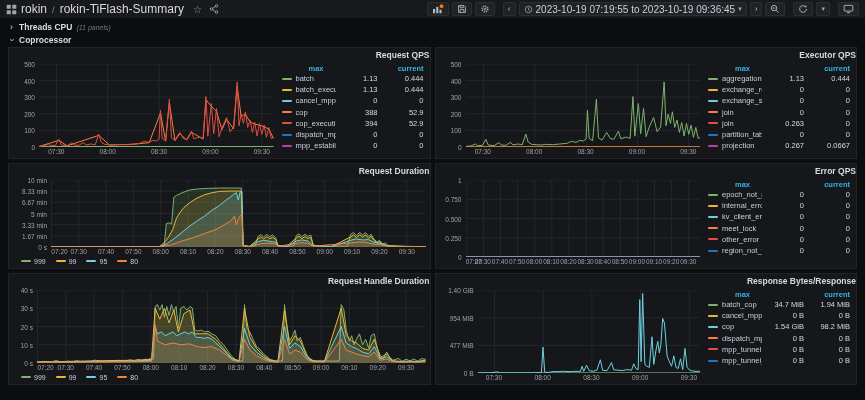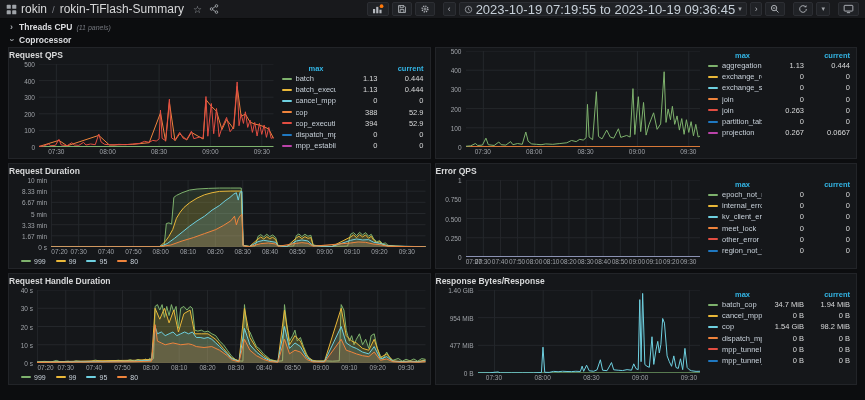--- a/index.html
+++ b/index.html
@@ -5,31 +5,31 @@
   html,body{margin:0;padding:0}
   body{width:865px;height:400px;overflow:hidden;background:#0c0d0f;font-family:"Liberation Sans",sans-serif;color:#d8d9da}
   .navbar{height:18px;background:#18191c;display:flex;align-items:center;padding:0 6px;gap:4px;border-bottom:1px solid #0a0b0c}
   .nav-ic{color:#9fa3a8;display:flex;align-items:center;cursor:pointer}
   .crumb{font-size:12px;color:#d8d9da;cursor:pointer;white-space:nowrap}
   .sep{color:#7d8087;font-size:9.5px;margin:0 1px}
   .star{color:#9fa3a8;font-size:10px;margin-left:5px;cursor:pointer}
   .nav-right{margin-left:auto;display:flex;align-items:center;gap:3px}
   .nbtn{background:#202226;border:1px solid #2c2e33;border-radius:2px;height:14px;display:flex;align-items:center;padding:0 4px;color:#b4b7bd;font-size:8.5px;gap:3px;cursor:pointer;box-sizing:border-box}
   .nbtn svg{display:block}
-  .timetext{font-size:13px;color:#c7d0d9;white-space:nowrap}
+  .timetext{font-size:10px;color:#c7d0d9;white-space:nowrap}
   .caret{font-size:7px;color:#9fa3a8}
   .gap-l{margin-left:5px}
   .rows{padding:2px 8px 0}
   .rowhead{height:12px;display:flex;align-items:center;gap:4px;font-size:8.5px;font-weight:700;color:#dcdde0;cursor:pointer;margin-bottom:1px}
   .chev{color:#9fa3a8;font-size:9px;width:7px;display:inline-flex;justify-content:center}
   .chev.down{transform:rotate(90deg)}
   .rowmeta{color:#73767d;font-style:italic;font-weight:400;font-size:7px}
   .prow{display:flex;gap:4px;margin-bottom:4px}
   .panel{flex:1;background:#15171a;border:1px solid #222428;display:flex;flex-direction:column;min-width:0;box-sizing:border-box}
-  .ptitle{height:13px;flex:none;text-align:left;font-size:8.5px;font-weight:600;color:#d8d9da;line-height:14px;cursor:pointer;white-space:nowrap}
+  .ptitle{height:13px;flex:none;text-align:right;font-size:8.5px;font-weight:600;color:#d8d9da;line-height:14px;cursor:pointer;white-space:nowrap}
   .pbody{flex:1;display:flex;min-height:0;padding:0 4px 2px}
   .pbody.col{flex-direction:column}
   .chart{flex:1;display:flex;flex-direction:column;min-width:0;position:relative}
   .plotrow{flex:1;display:flex;margin-top:3px;min-height:0}
   .ycol{position:relative;flex:none}
   .ylab{position:absolute;right:4px;transform:translateY(-50%);font-size:6.5px;color:#9fa3a8;white-space:nowrap}
   .parea{flex:1;position:relative;cursor:crosshair;min-width:0}
   .parea svg{position:absolute;inset:0;width:100%;height:100%}
   .xrow{height:9px;flex:none;position:relative}
   .xlab{position:absolute;top:1px;transform:translateX(-50%);font-size:6.5px;color:#9fa3a8;white-space:nowrap}
@@ -234,20 +234,21 @@
             <div class="lrow">
               <span class="lsw" style="background:#BA43A9"></span>
               <span class="llab">mpp_establish_conn</span>
               <span class="lval">0</span>
               <span class="lval2">0</span>
             </div>
           </div>
       </div>
     </div>
     <div class="panel">
+      <div class="ptitle">Executor QPS</div>
       <div class="pbody">
         <div class="chart">
             <div class="plotrow">
               <div class="ycol" style="width:26px">
                 <span class="ylab" style="top:100.00%">0</span>
                 <span class="ylab" style="top:80.00%">100</span>
                 <span class="ylab" style="top:60.00%">200</span>
                 <span class="ylab" style="top:40.00%">300</span>
                 <span class="ylab" style="top:20.00%">400</span>
                 <span class="ylab" style="top:0.00%">500</span>

